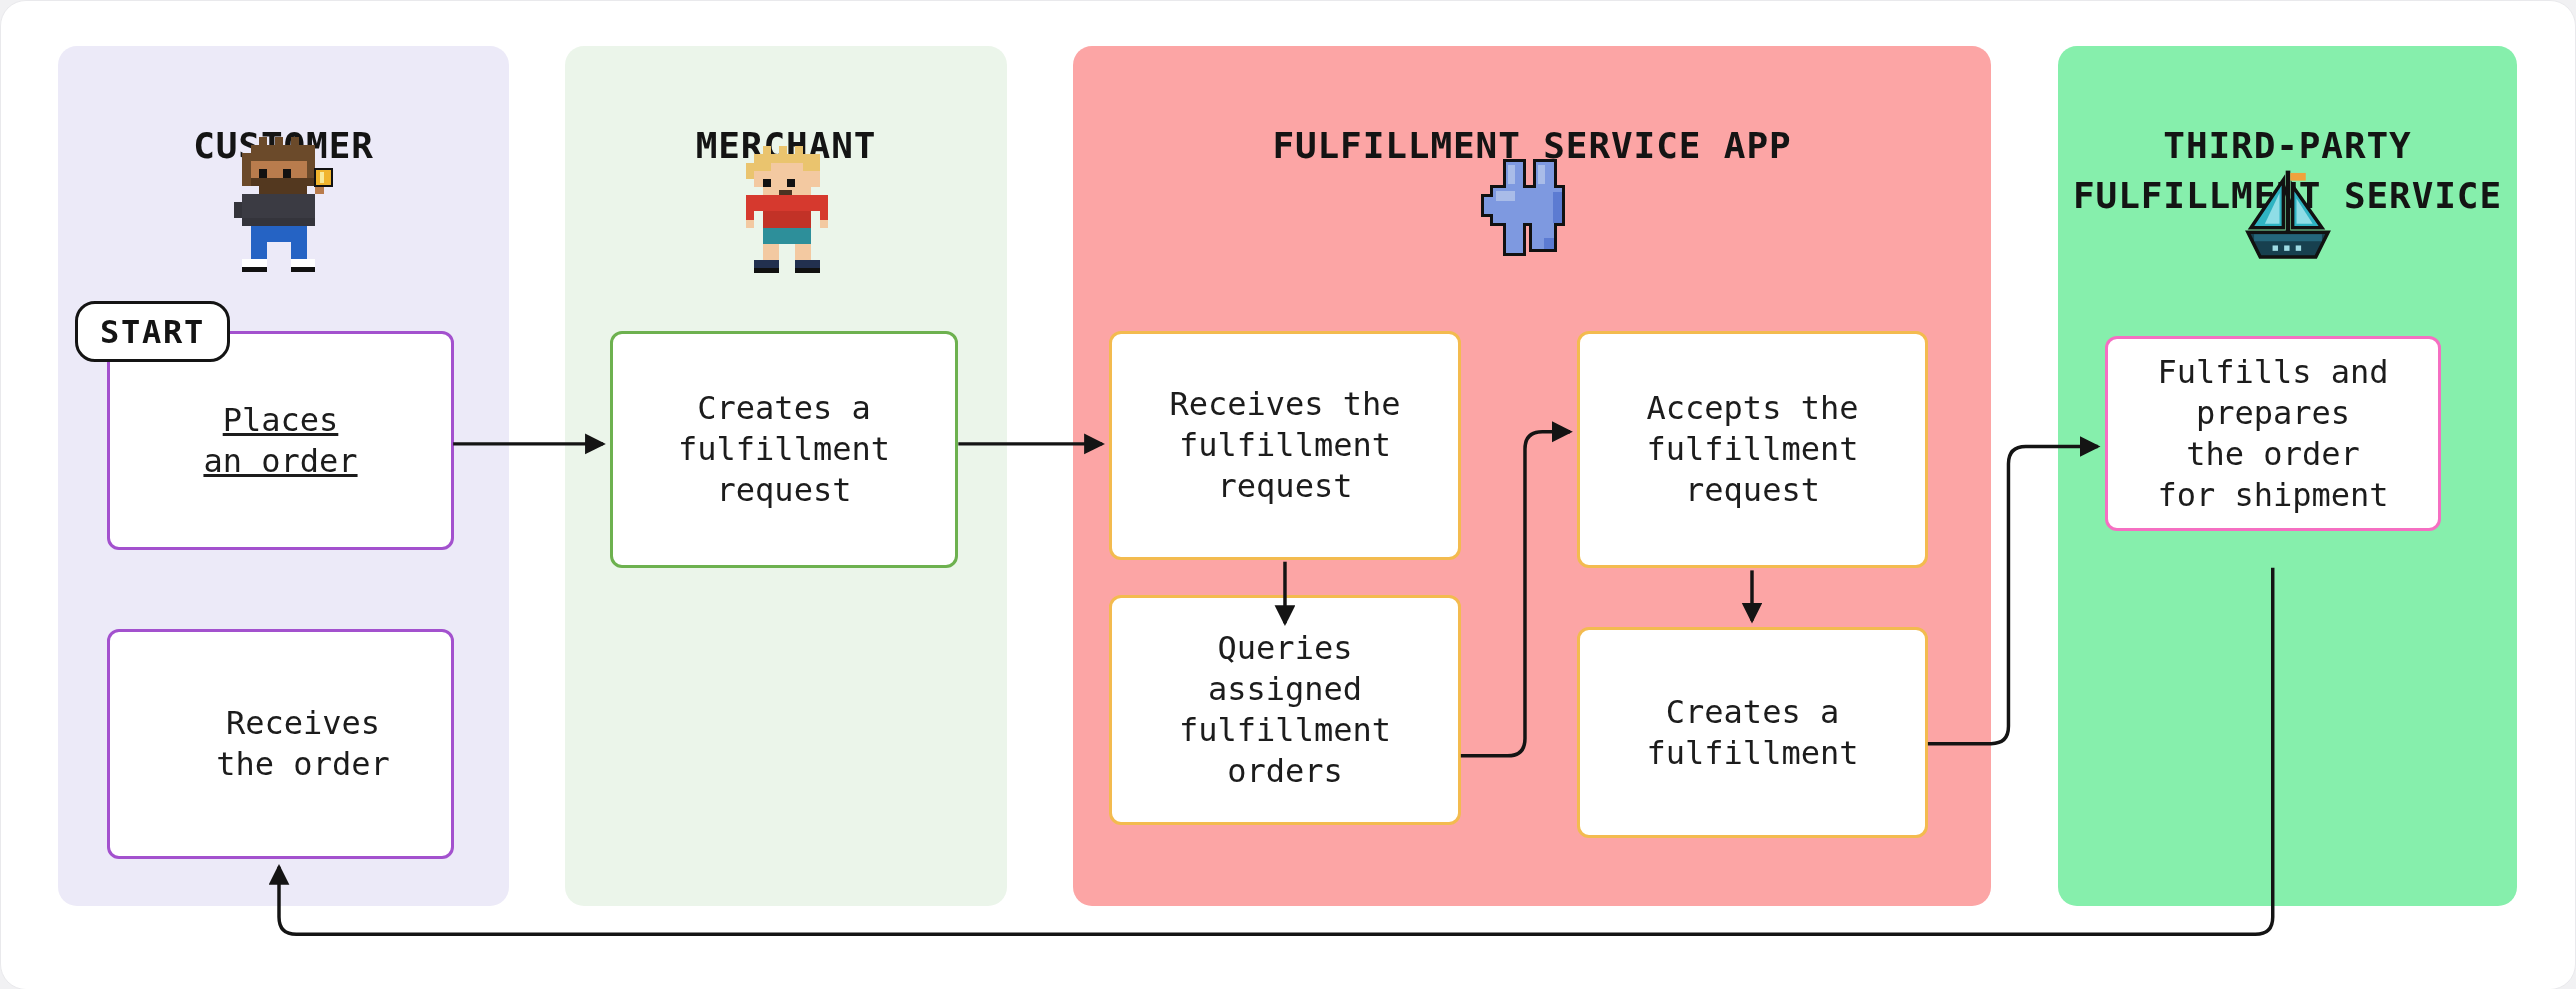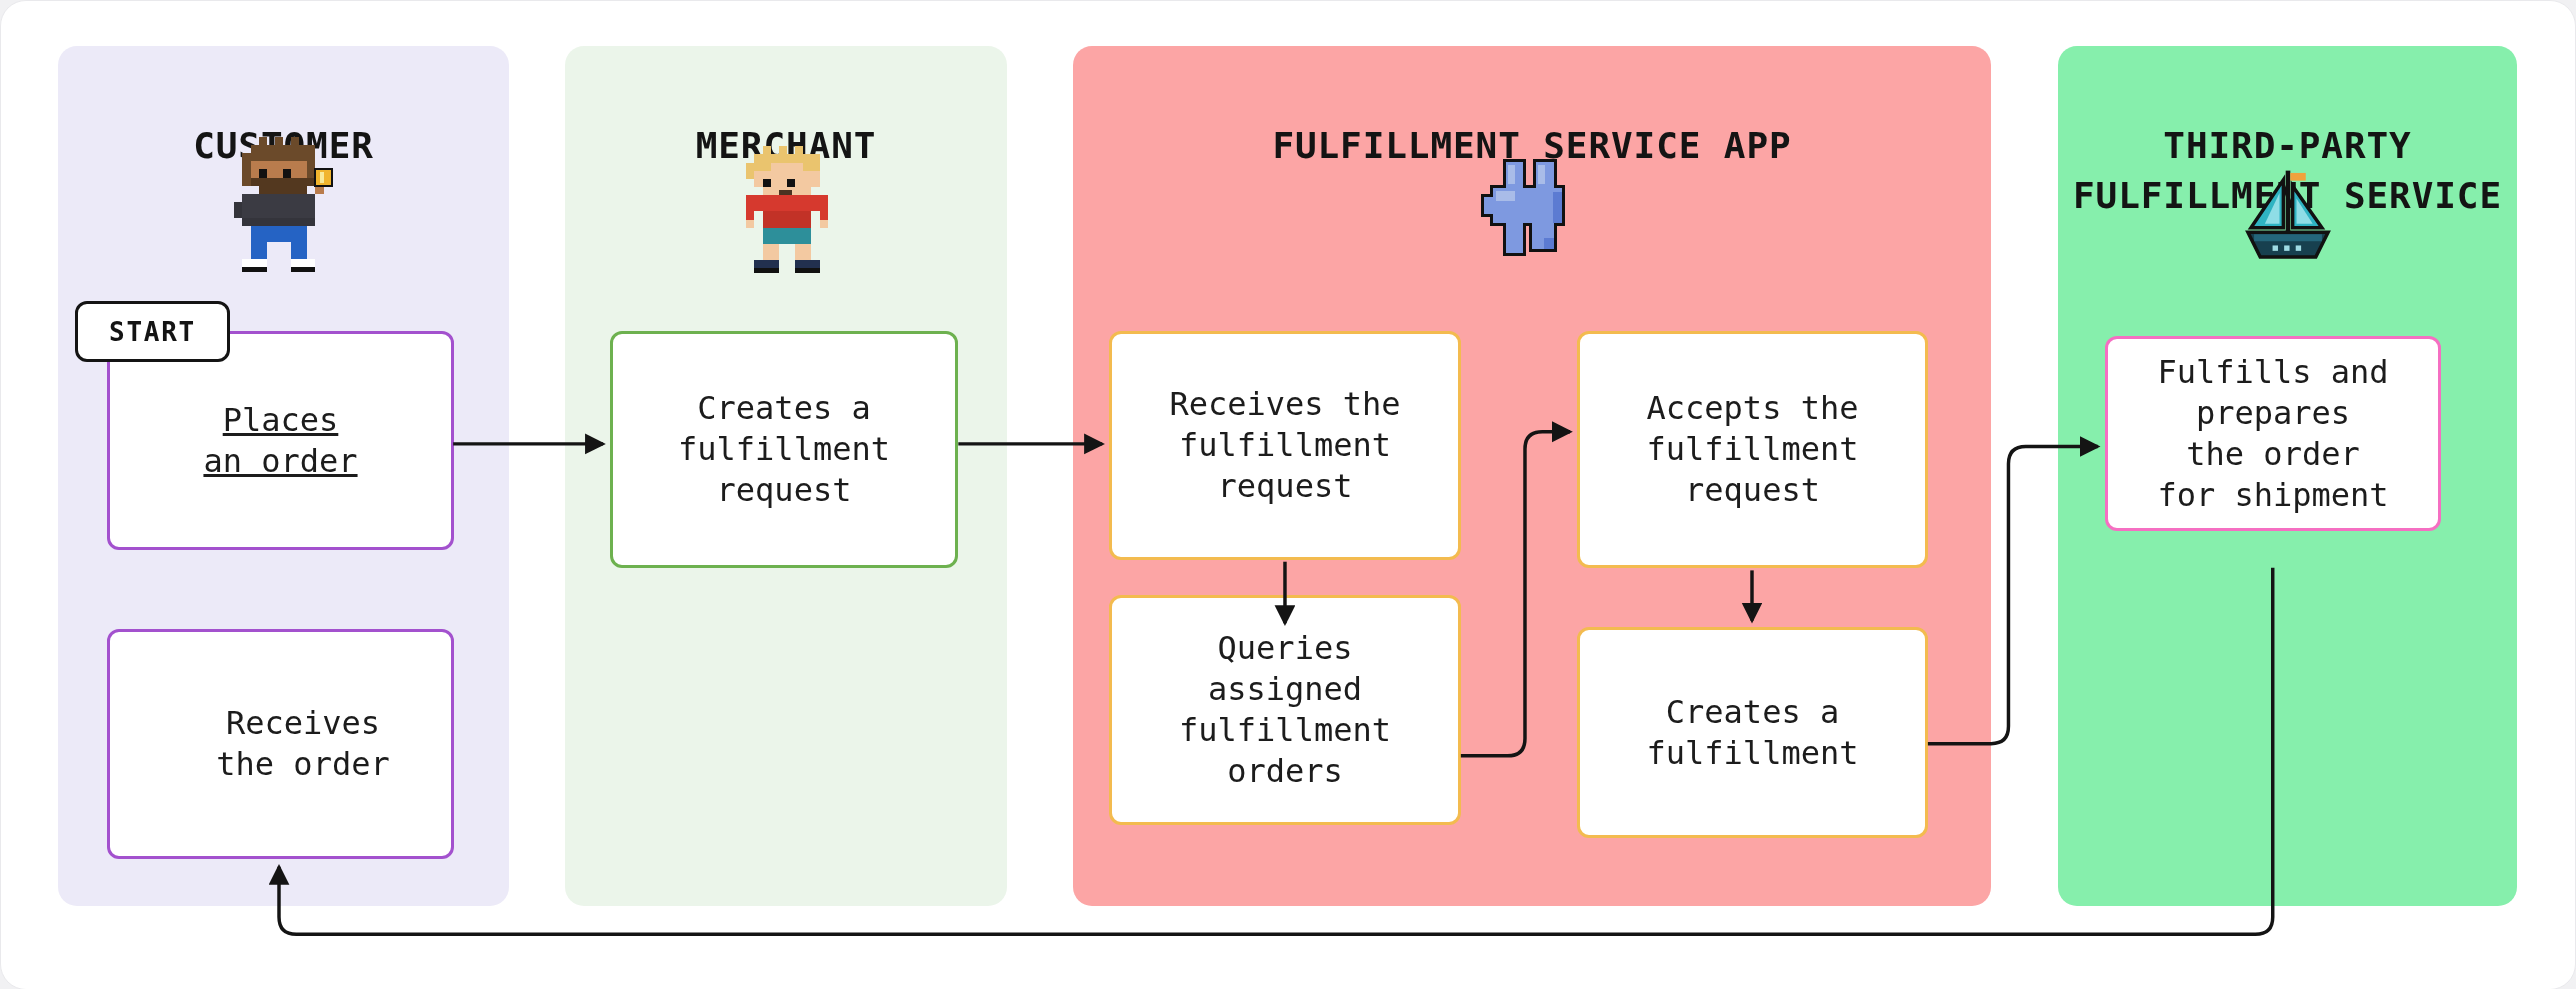--- a/index.html
+++ b/index.html
@@ -2,21 +2,21 @@
 <html style="font-size:14px"><head>
 <meta charset="utf-8">
 <style>
   html,body{margin:0;padding:0;background:#f1f1f3;}
   .stage{position:relative;width:2576px;height:990px;font-family:"DejaVu Sans Mono","Liberation Mono",monospace;}
   .canvas{position:absolute;left:0;top:0;right:0;bottom:0;background:#ffffff;border-radius:26px;border:0.9px solid #e9e9ec;box-sizing:border-box;}
   .lane{position:absolute;top:46px;height:860px;border-radius:19px;}
   .lane-title{position:absolute;top:75px;left:0;width:100%;text-align:center;font-weight:bold;font-size:36px;line-height:50px;color:#141414;letter-spacing:0.9px;white-space:pre-line;}
   .lane-icon{position:absolute;}
   .node{position:absolute;background:#ffffff;border:3px solid #888;border-radius:12px;display:flex;align-items:center;justify-content:center;text-align:center;font-size:32px;line-height:41px;font-weight:500;color:#1c1c1c;white-space:pre-line;box-sizing:border-box;}
-  .start-badge{position:absolute;left:75px;top:301px;width:155px;height:61px;background:#ffffff;border:3px solid #141414;border-radius:12px;display:flex;align-items:center;justify-content:center;font-size:26px;font-weight:bold;letter-spacing:1.7px;color:#141414;z-index:5;box-sizing:border-box;}
+  .start-badge{position:absolute;left:75px;top:301px;width:155px;height:61px;background:#ffffff;border:3px solid #141414;border-radius:20px;display:flex;align-items:center;justify-content:center;font-size:32px;font-weight:bold;letter-spacing:1.7px;color:#141414;z-index:5;box-sizing:border-box;}
   svg.wires{position:absolute;left:0;top:0;z-index:3;}
   .px{shape-rendering:crispEdges;}
 </style>
 </head>
 <body>
 
 <div class="stage">
   <div class="canvas"></div>
 
   <div class="lane" style="left: 58px; width: 451px; background-color: rgb(236, 234, 248);">

